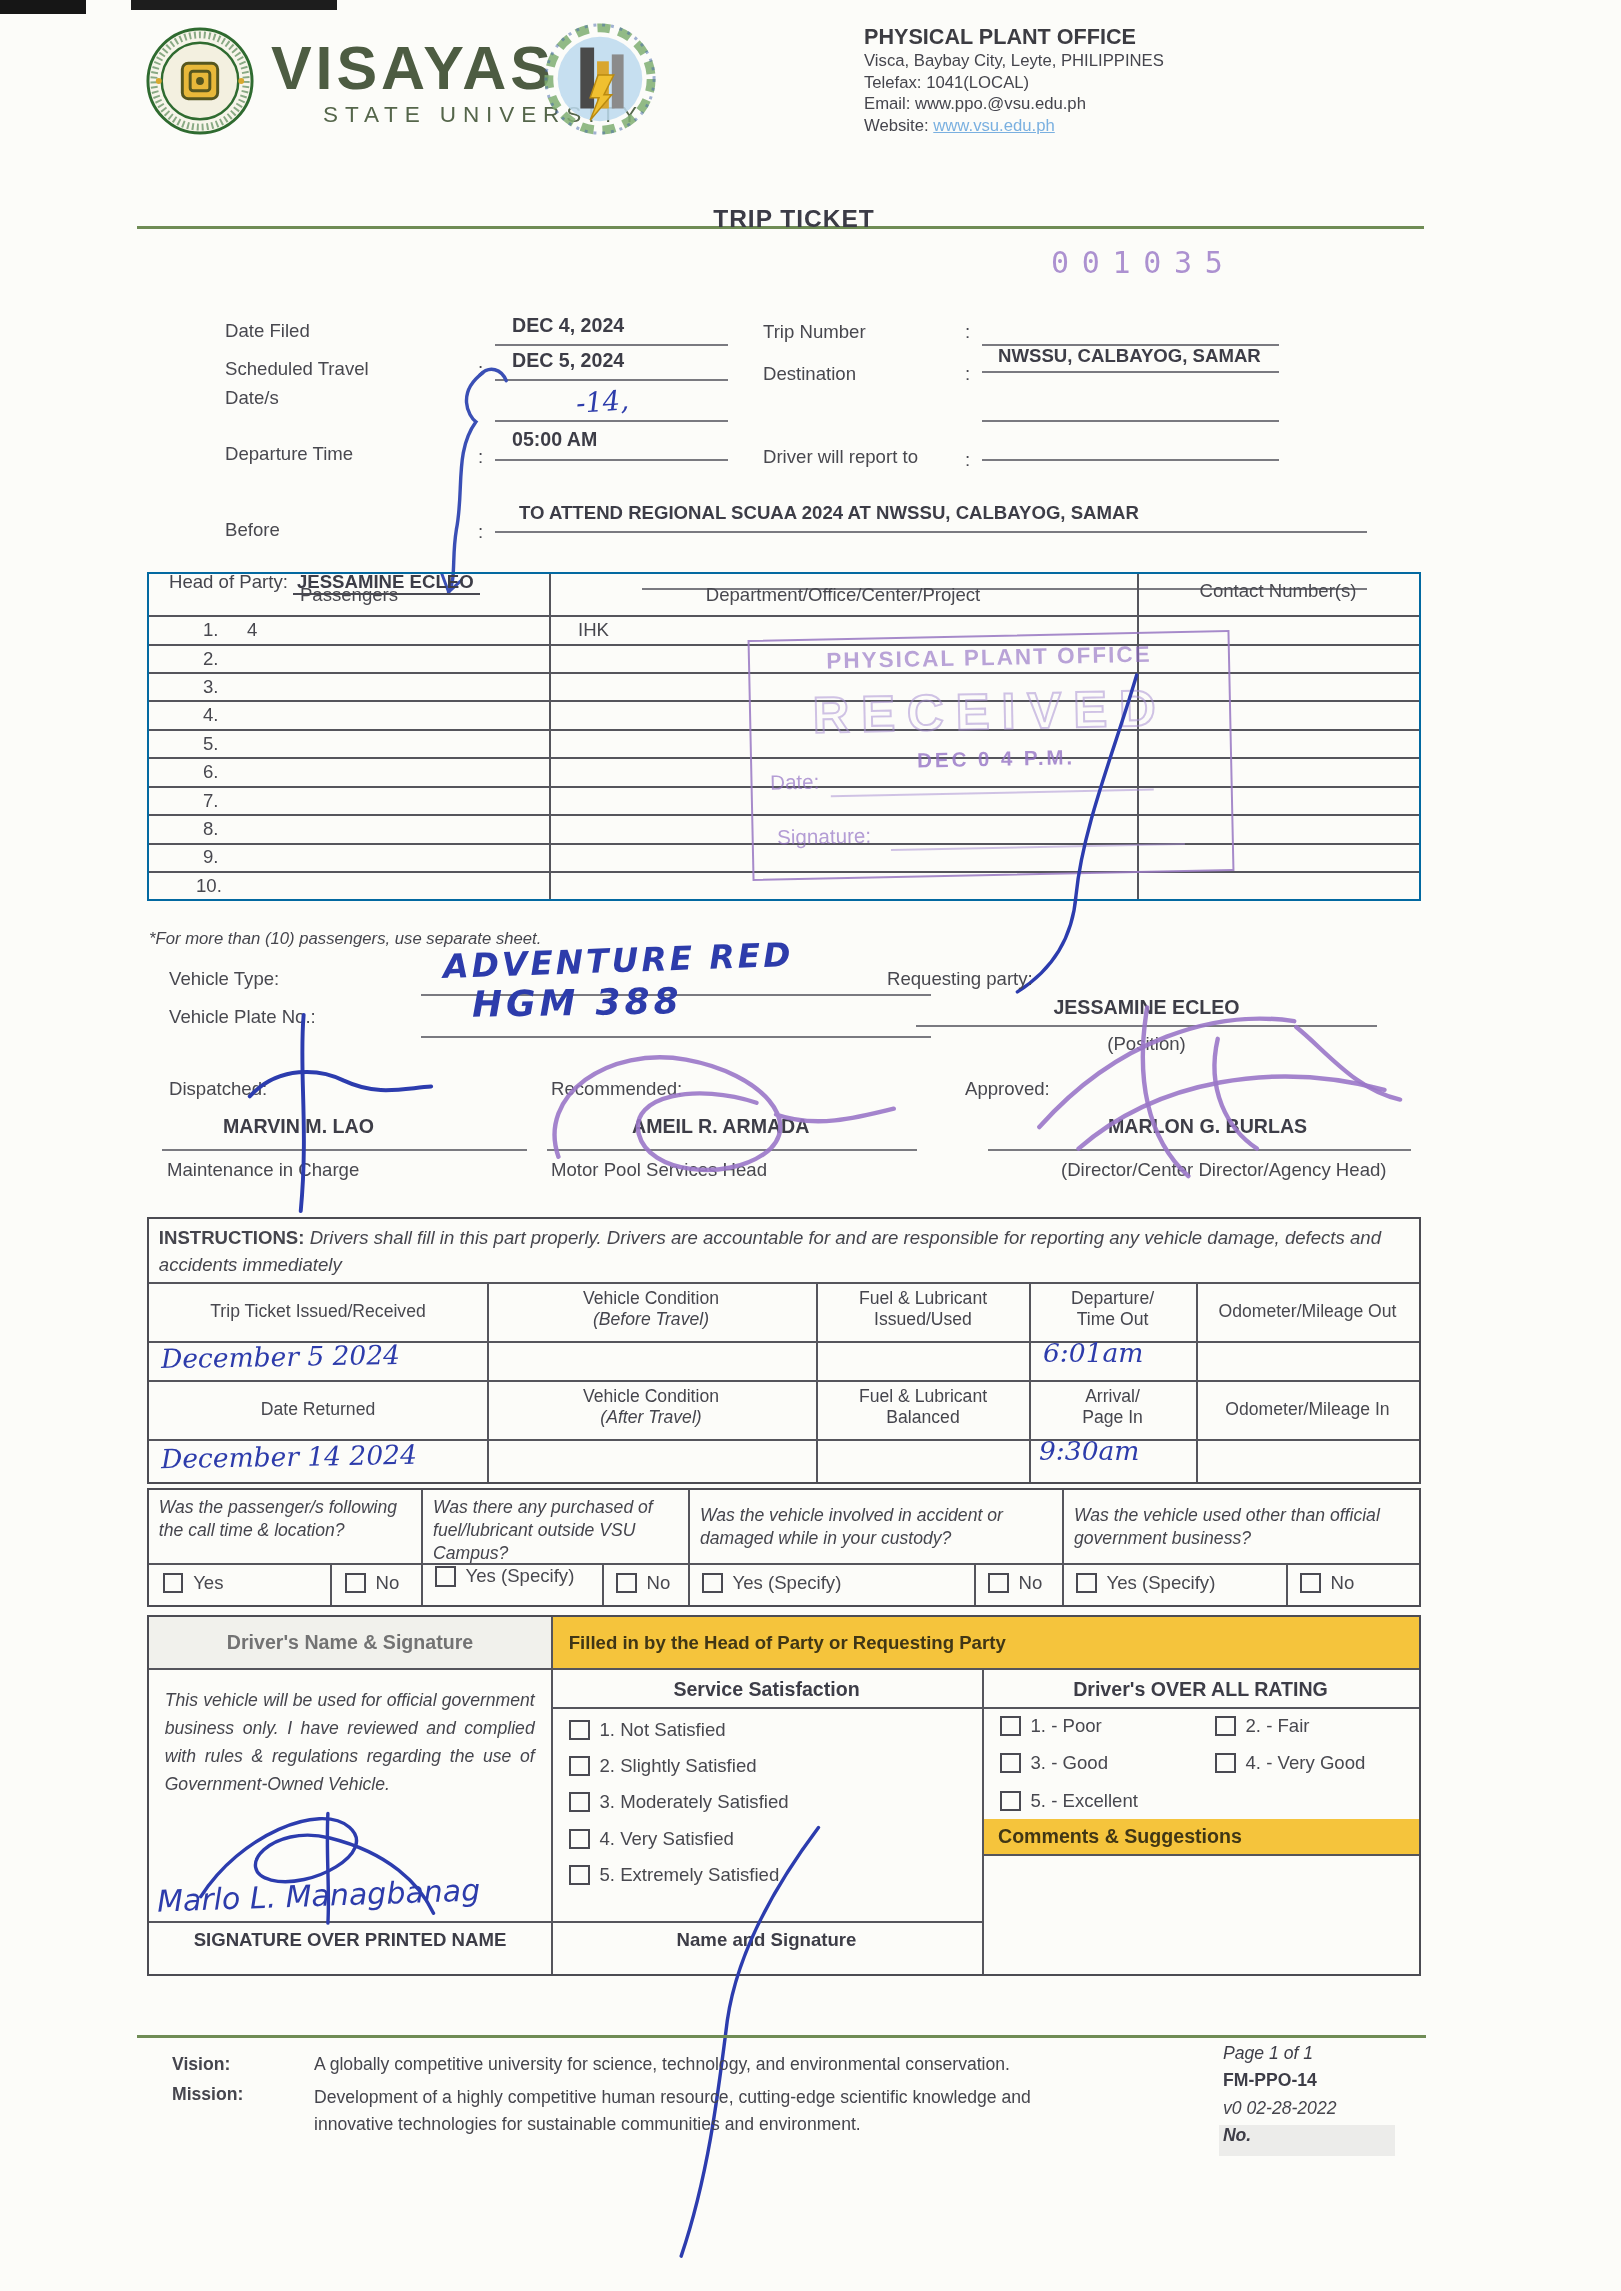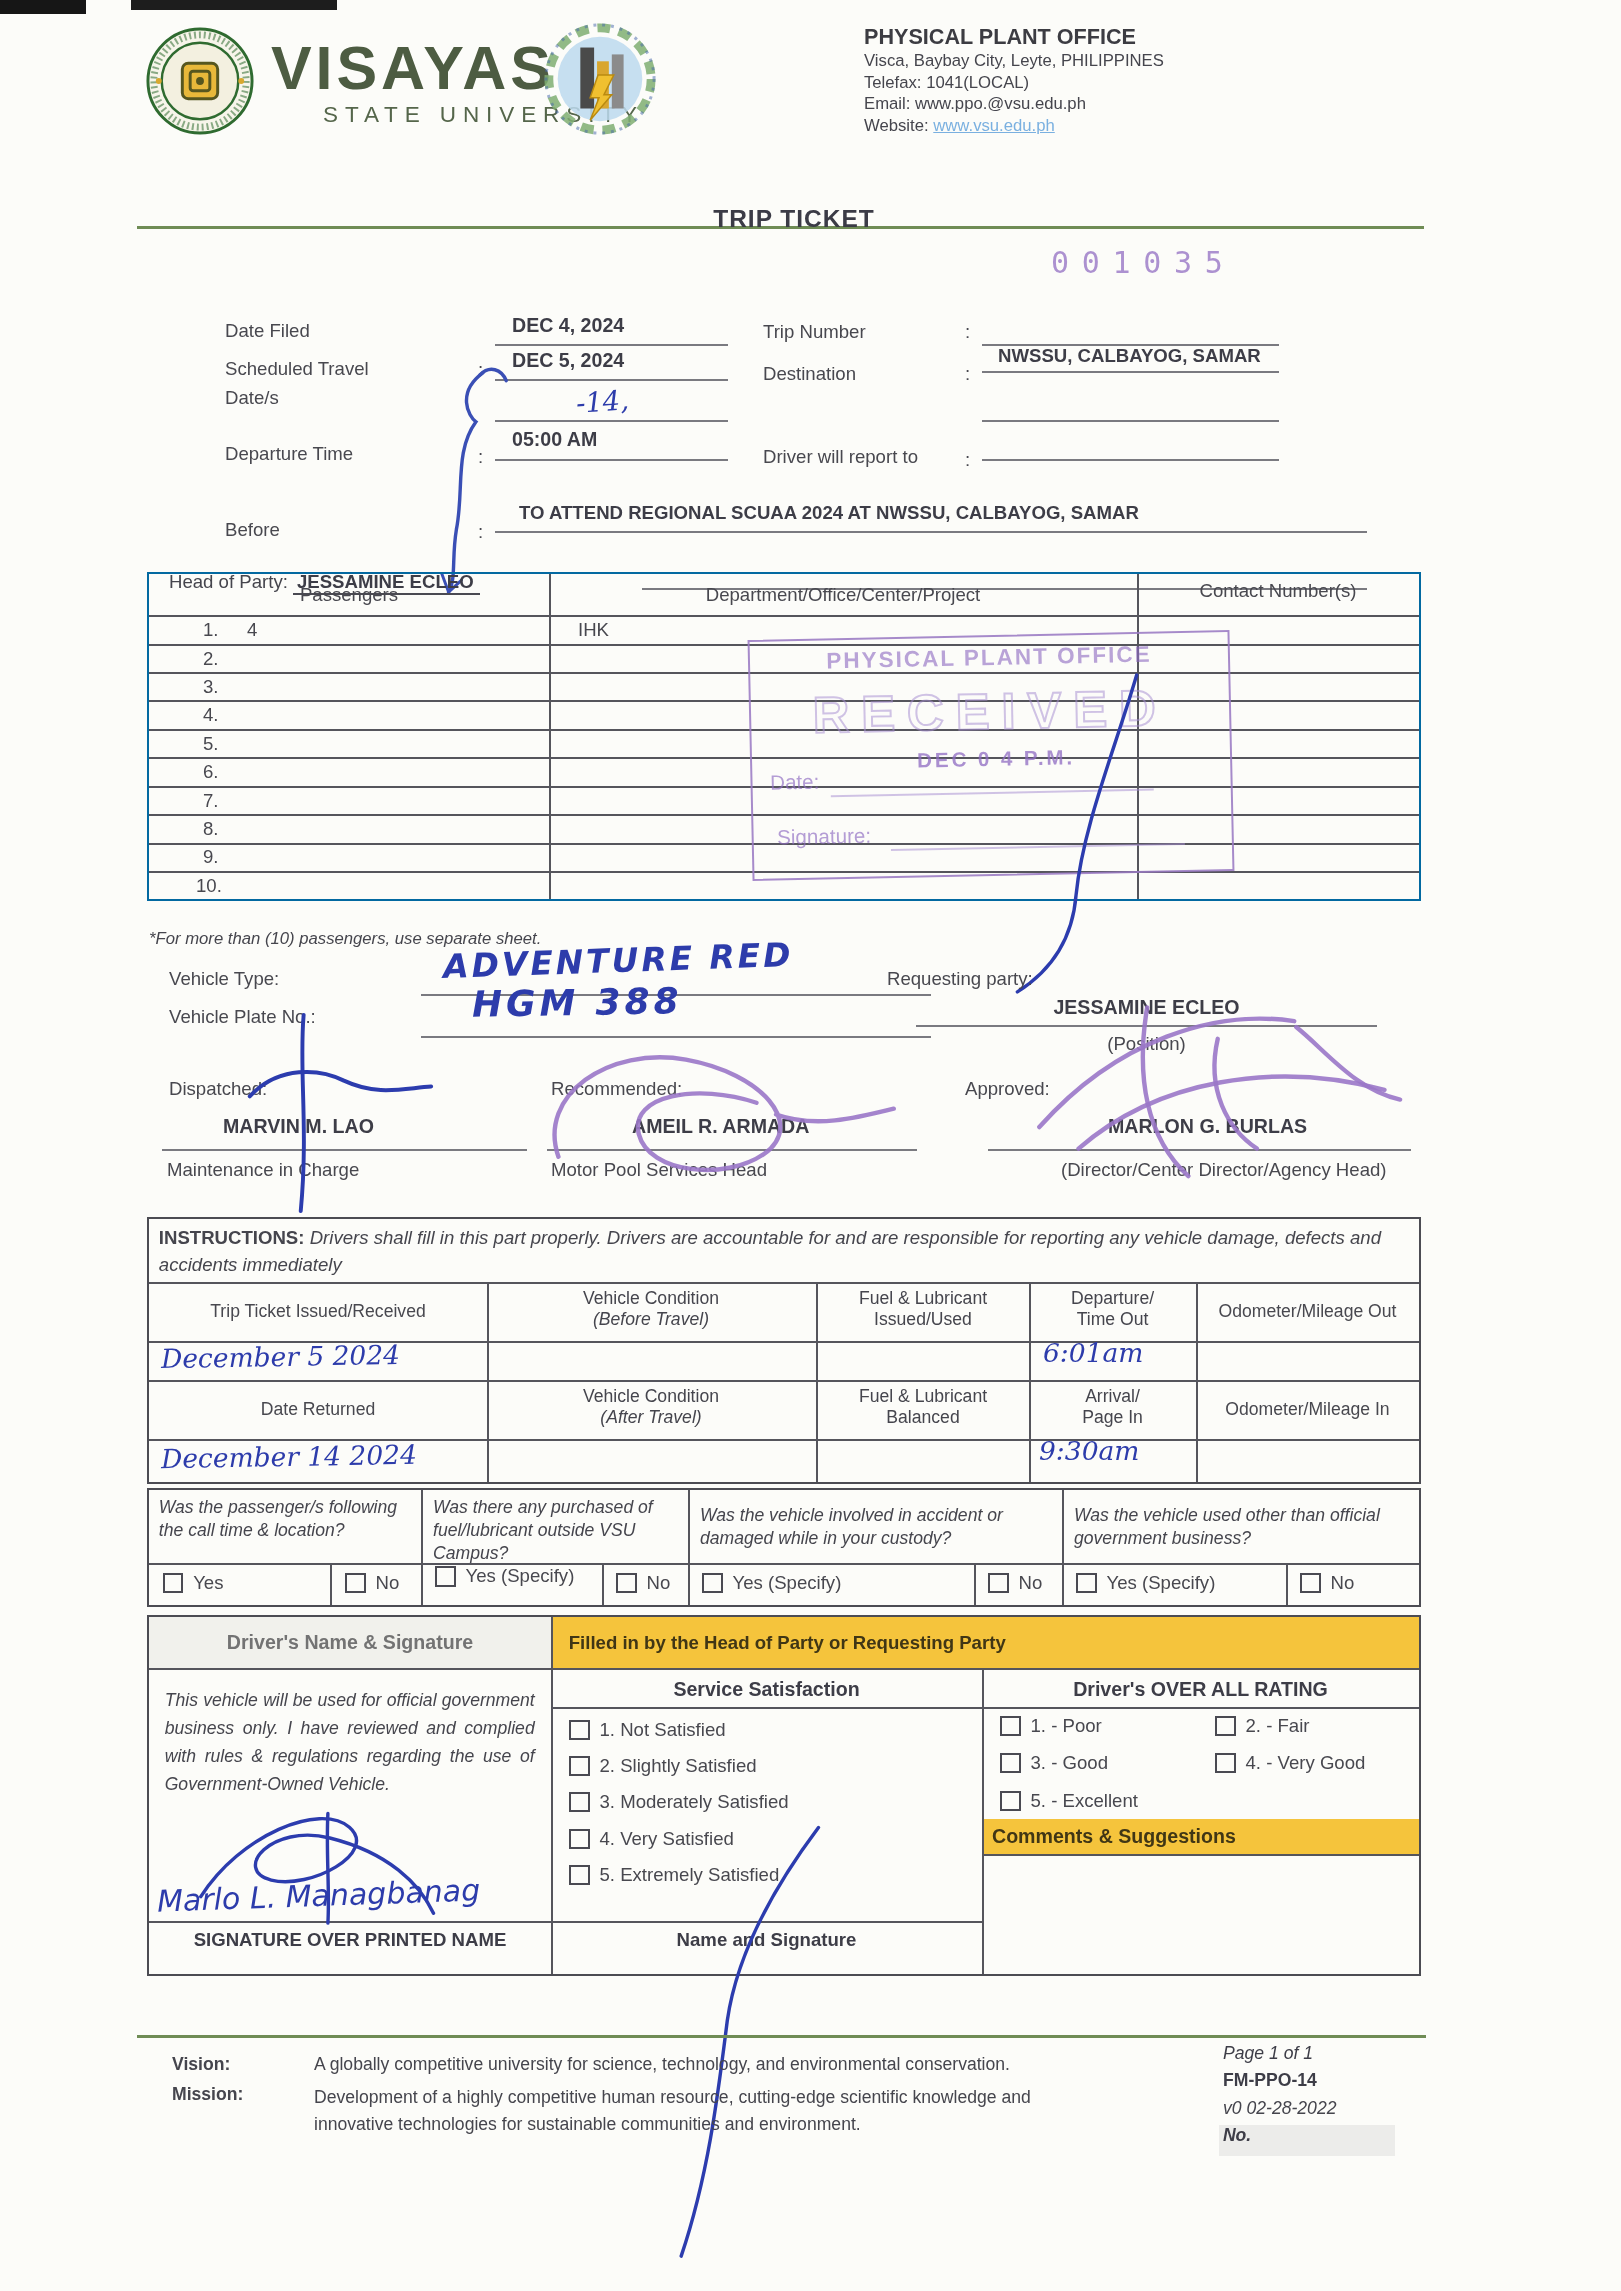--- a/index.html
+++ b/index.html
@@ -375,21 +375,21 @@
     <div class="abs cbrow" style="left:1066px;top:135px;">
       <span class="cb"></span>
       <span class="lbl">4. - Very Good</span>
     </div>
     <div class="abs cbrow" style="left:851px;top:173px;">
       <span class="cb"></span>
       <span class="lbl">5. - Excellent</span>
     </div>
 
     <div class="abs yellow" style="left:835px;top:202px;width:435px;height:35px;display:flex;align-items:center;border-bottom:2px solid #55555c;">
-      <span class="b" style="font-size:19.6px;color:#403615;padding-left:8px;text-align:center;">Comments &amp; Suggestions</span>
+      <span class="b" style="font-size:19.6px;color:#403615;padding-left:14px;text-align:center;">Comments &amp; Suggestions</span>
     </div>
 
     <div class="abs b center" style="left:0;top:312px;width:402px;font-size:18.6px;color:#3d3d47;">SIGNATURE OVER PRINTED NAME</div>
     <div class="abs b center" style="left:402px;top:312px;width:431px;font-size:18.6px;color:#3d3d47;">Name and Signature</div>
 
     <div class="abs hwp" style="left:7.8px;top:261px;font-size:30px;transform:rotate(-2deg);font-weight:normal;">Marlo L. Managbanag</div>
   </div>
 
   <div class="abs" style="left:181px;top:1794px;">
     <svg width="284" height="132" viewBox="0 0 290 135" fill="none">

